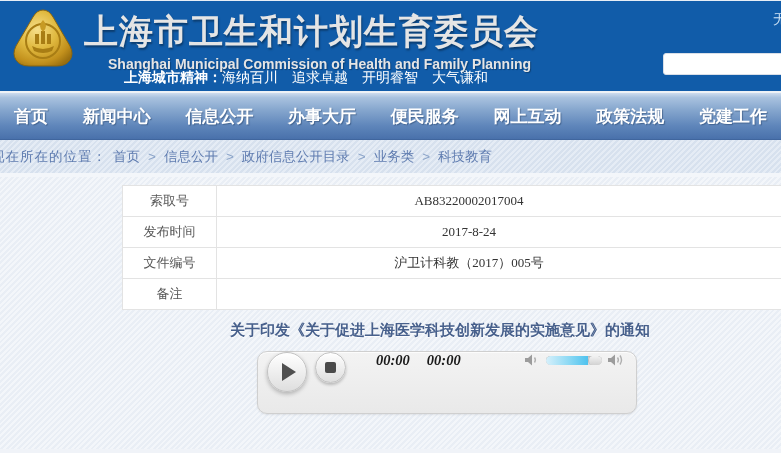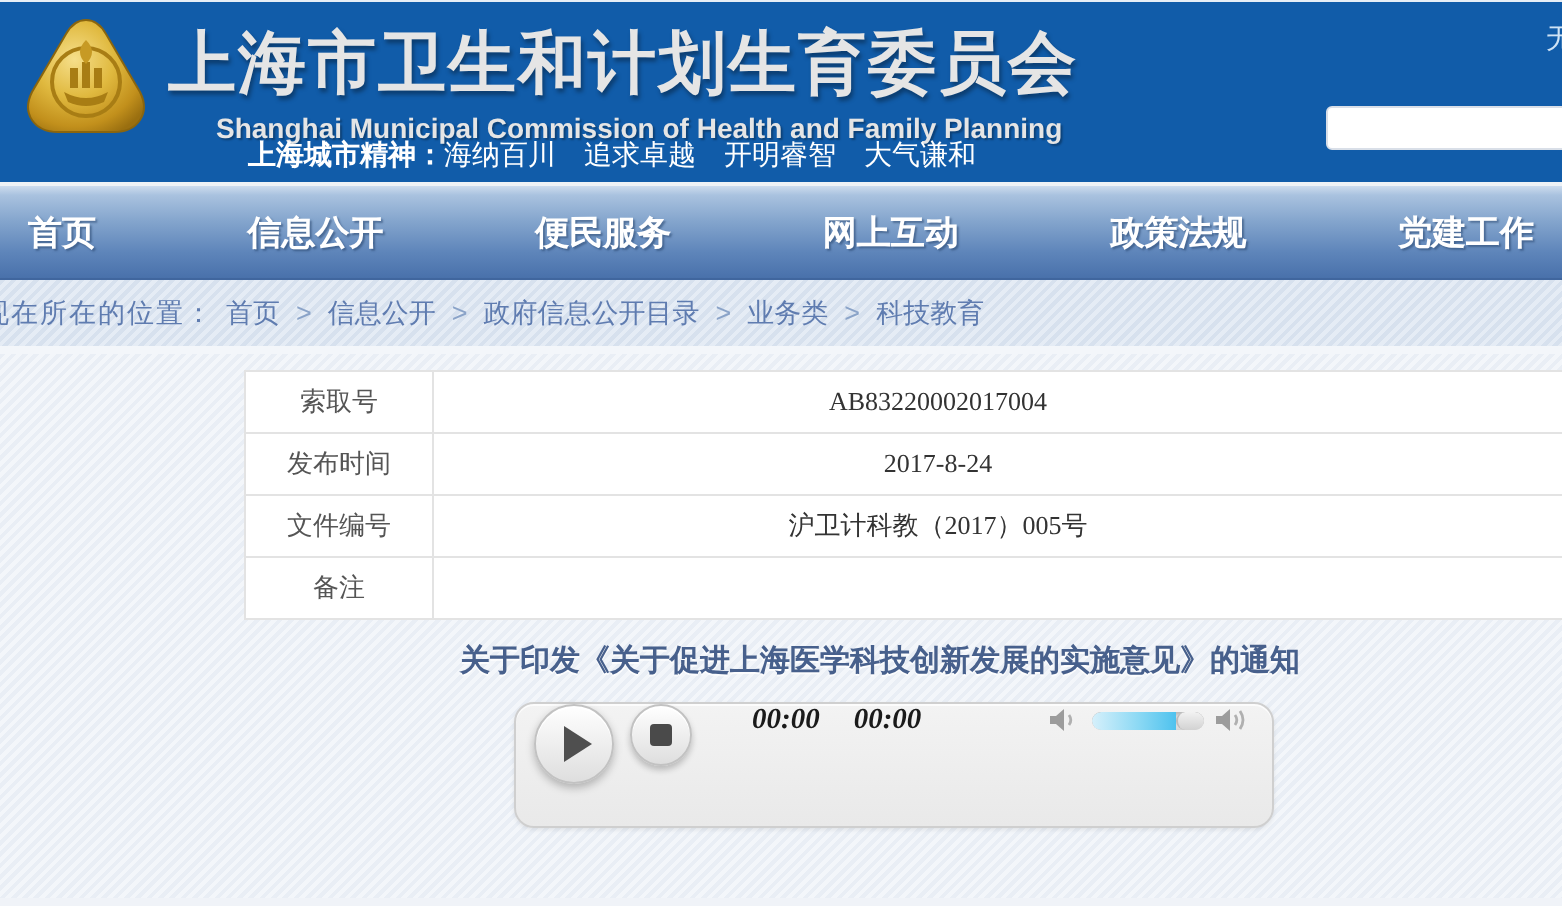--- a/index.html
+++ b/index.html
@@ -175,21 +175,23 @@
   <div class="slogan">
     <b>上海城市精神：</b><span>海纳百川　追求卓越　开明睿智　大气谦和</span>
   </div>
   <div class="accessibility-link">无</div>
   <input class="search-box" type="text" placeholder="" style="">
 </div>
 <div class="header-sep"></div>
 
 <div class="nav">
   <span class="nav-item">首页</span>
+  <span class="nav-item">新闻中心</span>
   <span class="nav-item">信息公开</span>
+  <span class="nav-item">办事大厅</span>
   <span class="nav-item">便民服务</span>
   <span class="nav-item">网上互动</span>
   <span class="nav-item">政策法规</span>
   <span class="nav-item">党建工作</span>
 </div>
 
 <div class="breadcrumb-band breadcrumb">
   <span class="breadcrumb-label">现在所在的位置：</span>
   <span class="breadcrumb-item">首页</span>
   <span class="breadcrumb-sep">&gt;</span>

